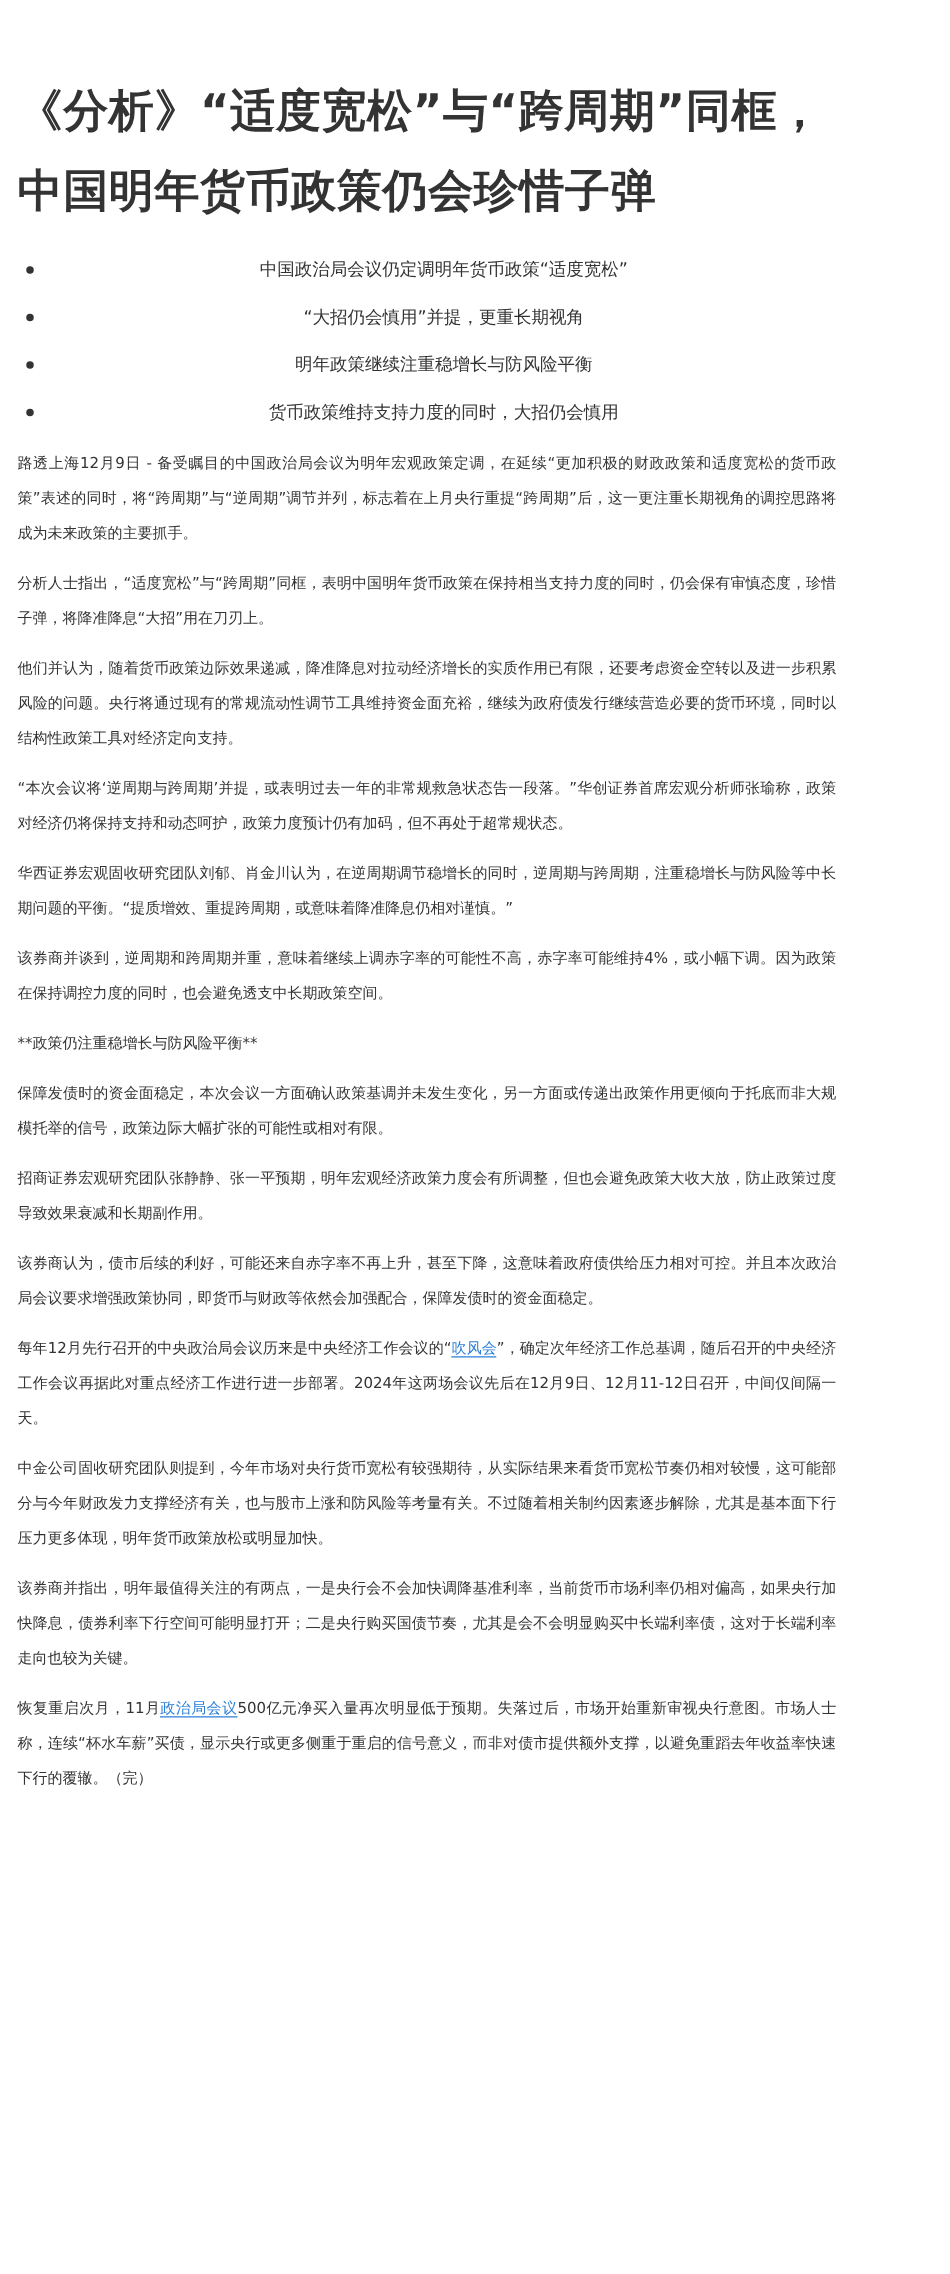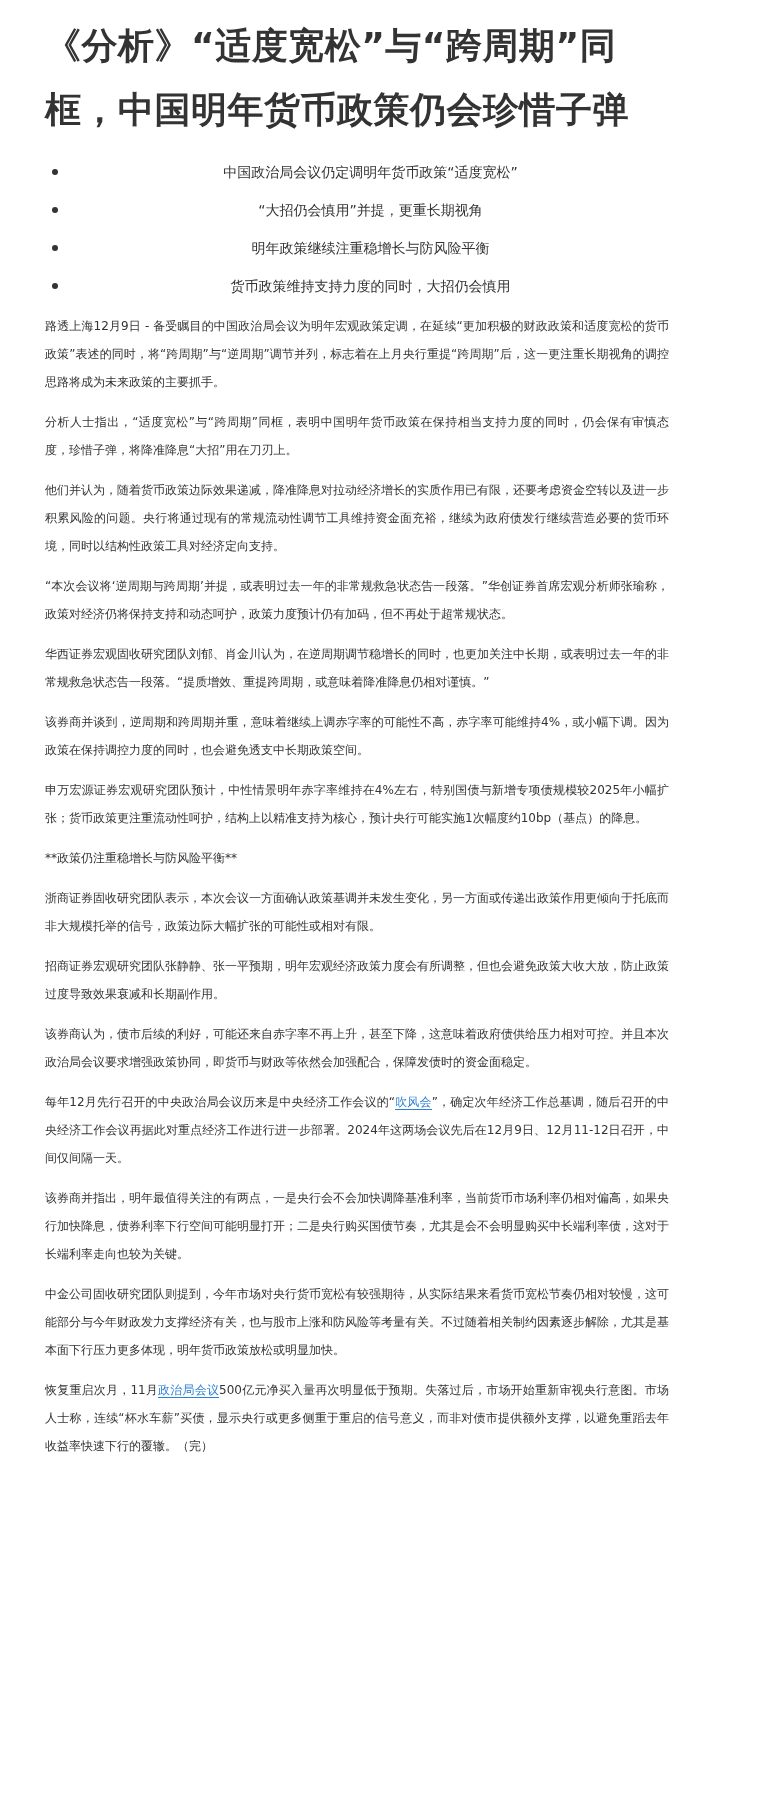--- a/index.html
+++ b/index.html
@@ -8,23 +8,24 @@
       background: #ffffff;
     }
     body {
       width: 760px;
       height: 1819px;
       overflow: hidden;
       font-family: "DejaVu Sans", "Liberation Sans", sans-serif;
       color: #333333;
     }
     .article {
-      padding: 14px 34px 0 45px;
+      padding: 14px 34px 0 14px;
       box-sizing: border-box;
       width: 703px;
+      margin-top: 44px;
     }
     .title {
       font-size: 36px;
       line-height: 64px;
       font-weight: bold;
       color: #333333;
       margin: 0 0 20px 0;
       letter-spacing: 0.5px;
     }
     .highlights {
@@ -89,25 +90,24 @@
       <span class="bullet"></span>
       <span>货币政策维持支持力度的同时，大招仍会慎用</span>
     </li>
   </ul>
 
   <div class="body">
     <p>路透上海12月9日 - 备受瞩目的中国政治局会议为明年宏观政策定调，在延续“更加积极的财政政策和适度宽松的货币政策”表述的同时，将“跨周期”与“逆周期”调节并列，标志着在上月央行重提“跨周期”后，这一更注重长期视角的调控思路将成为未来政策的主要抓手。</p>
     <p>分析人士指出，“适度宽松”与“跨周期”同框，表明中国明年货币政策在保持相当支持力度的同时，仍会保有审慎态度，珍惜子弹，将降准降息“大招”用在刀刃上。</p>
     <p>他们并认为，随着货币政策边际效果递减，降准降息对拉动经济增长的实质作用已有限，还要考虑资金空转以及进一步积累风险的问题。央行将通过现有的常规流动性调节工具维持资金面充裕，继续为政府债发行继续营造必要的货币环境，同时以结构性政策工具对经济定向支持。</p>
     <p>“本次会议将‘逆周期与跨周期’并提，或表明过去一年的非常规救急状态告一段落。”华创证券首席宏观分析师张瑜称，政策对经济仍将保持支持和动态呵护，政策力度预计仍有加码，但不再处于超常规状态。</p>
-    <p>华西证券宏观固收研究团队刘郁、肖金川认为，在逆周期调节稳增长的同时，也更加关注中长期，或表明过去一年的非常规救急状态告一段落。“提质增效、重提跨周期，或意味着降准降息仍相对谨慎。”</p>
+    <p>华西证券宏观固收研究团队刘郁、肖金川认为，在逆周期调节稳增长的同时，逆周期与跨周期，注重稳增长与防风险等中长期问题的平衡。“提质增效、重提跨周期，或意味着降准降息仍相对谨慎。”</p>
     <p>该券商并谈到，逆周期和跨周期并重，意味着继续上调赤字率的可能性不高，赤字率可能维持4%，或小幅下调。因为政策在保持调控力度的同时，也会避免透支中长期政策空间。</p>
-    <p>申万宏源证券宏观研究团队预计，中性情景明年赤字率维持在4%左右，特别国债与新增专项债规模较2025年小幅扩张；货币政策更注重流动性呵护，结构上以精准支持为核心，预计央行可能实施1次幅度约10bp（基点）的降息。</p>
     <p>**政策仍注重稳增长与防风险平衡**</p>
-    <p>浙商证券固收研究团队表示，本次会议一方面确认政策基调并未发生变化，另一方面或传递出政策作用更倾向于托底而非大规模托举的信号，政策边际大幅扩张的可能性或相对有限。</p>
+    <p>保障发债时的资金面稳定，本次会议一方面确认政策基调并未发生变化，另一方面或传递出政策作用更倾向于托底而非大规模托举的信号，政策边际大幅扩张的可能性或相对有限。</p>
     <p>招商证券宏观研究团队张静静、张一平预期，明年宏观经济政策力度会有所调整，但也会避免政策大收大放，防止政策过度导致效果衰减和长期副作用。</p>
     <p>该券商认为，债市后续的利好，可能还来自赤字率不再上升，甚至下降，这意味着政府债供给压力相对可控。并且本次政治局会议要求增强政策协同，即货币与财政等依然会加强配合，保障发债时的资金面稳定。</p>
     <p><span>每年12月先行召开的中央政治局会议历来是中央经济工作会议的“</span><a class="link" href="#">吹风会</a><span>”，确定次年经济工作总基调，随后召开的中央经济工作会议再据此对重点经济工作进行进一步部署。2024年这两场会议先后在12月9日、12月11-12日召开，中间仅间隔一天。</span></p>
+    <p>中金公司固收研究团队则提到，今年市场对央行货币宽松有较强期待，从实际结果来看货币宽松节奏仍相对较慢，这可能部分与今年财政发力支撑经济有关，也与股市上涨和防风险等考量有关。不过随着相关制约因素逐步解除，尤其是基本面下行压力更多体现，明年货币政策放松或明显加快。</p>
     <p>该券商并指出，明年最值得关注的有两点，一是央行会不会加快调降基准利率，当前货币市场利率仍相对偏高，如果央行加快降息，债券利率下行空间可能明显打开；二是央行购买国债节奏，尤其是会不会明显购买中长端利率债，这对于长端利率走向也较为关键。</p>
-    <p>中金公司固收研究团队则提到，今年市场对央行货币宽松有较强期待，从实际结果来看货币宽松节奏仍相对较慢，这可能部分与今年财政发力支撑经济有关，也与股市上涨和防风险等考量有关。不过随着相关制约因素逐步解除，尤其是基本面下行压力更多体现，明年货币政策放松或明显加快。</p>
     <p><span>恢复重启次月，11月</span><a class="link" href="#">政治局会议</a><span>500亿元净买入量再次明显低于预期。失落过后，市场开始重新审视央行意图。市场人士称，连续“杯水车薪”买债，显示央行或更多侧重于重启的信号意义，而非对债市提供额外支撑，以避免重蹈去年收益率快速下行的覆辙。（完）</span></p>
   </div>
 </div>
 
 </body></html>

